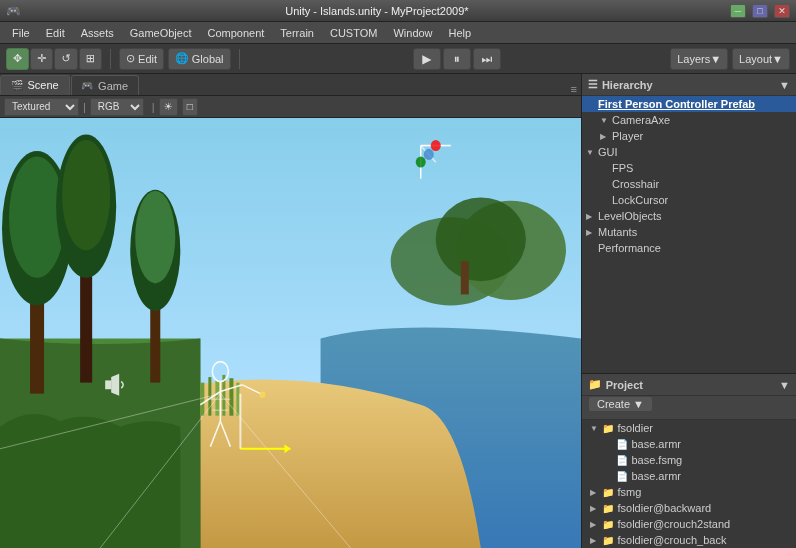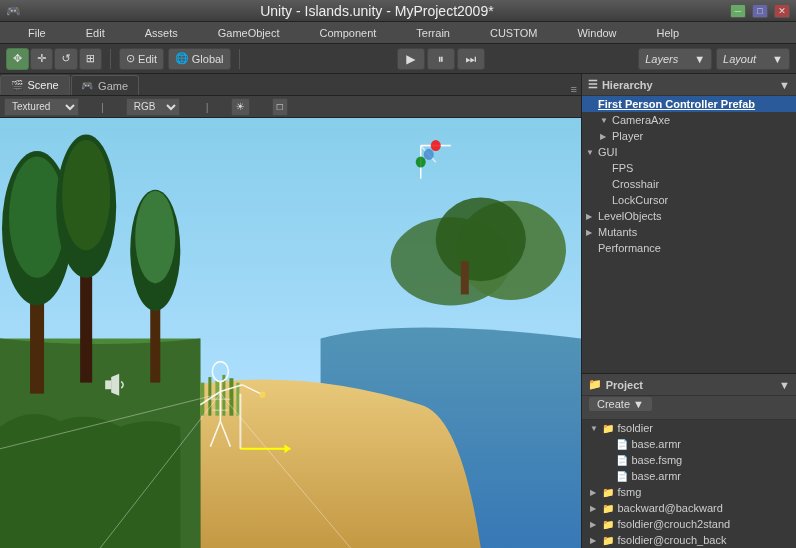--- a/index.html
+++ b/index.html
@@ -7,35 +7,34 @@
 
     
     #titlebar {
       background: linear-gradient(to bottom, #5a5a5a, #3d3d3d);
       height: 22px;
       display: flex;
       align-items: center;
       padding: 0 6px;
       border-bottom: 1px solid #222;
     }
-    #titlebar .title { flex: 1; text-align: center; font-size: 14px; color: #eee; }
+    #titlebar .title { flex: 1; text-align: center; font-size: 11px; color: #eee; }
     .win-btn { width: 16px; height: 14px; border-radius: 2px; border: 1px solid #555; margin-left: 3px; display: inline-flex; align-items: center; justify-content: center; font-size: 9px; cursor: pointer; }
     .win-btn.minimize { background: #6a6; }
     .win-btn.maximize { background: #66a; }
     .win-btn.close { background: #a44; }
 
     
     #menubar {
       background: #4a4a4a;
       height: 22px;
       display: flex;
       align-items: center;
-      padding: 0 20px;
+      padding: 0 4px;
       border-bottom: 1px solid #222;
-      gap: 24px;
     }
     #menubar span {
       padding: 2px 8px;
       cursor: pointer;
       font-size: 11px;
       color: #ddd;
     }
 
     
     #toolbar {
@@ -71,22 +70,21 @@
       cursor: pointer; color: #ddd; font-size: 12px;
     }
     .layers-dropdown {
       background: #555;
       border: 1px solid #444;
       border-radius: 3px;
       padding: 1px 6px;
       height: 22px;
       display: flex; align-items: center;
       cursor: pointer; color: #ddd; font-size: 11px;
-      gap: 16px;
-      font-style: italic;
+      gap: 0;
     }
     .toolbar-right { margin-left: auto; display: flex; gap: 4px; align-items: center; }
 
     
     #main {
       display: flex;
       height: calc(548px - 22px - 22px - 30px);
     }
 
     
@@ -127,21 +125,21 @@
     .tab-icon { margin-right: 4px; font-size: 10px; }
 
     
     #scene-options {
       background: #404040;
       height: 22px;
       display: flex;
       align-items: center;
       padding: 0 4px;
       border-bottom: 1px solid #222;
-      gap: 22px;
+      gap: 4px;
     }
     .opt-select {
       background: #555;
       border: 1px solid #444;
       color: #ddd;
       font-size: 10px;
       padding: 1px 3px;
       height: 18px;
     }
     .opt-btn {
@@ -551,21 +549,21 @@
           <div class="tree-item">
             <span class="tree-indent" style="width: 4px;"></span>
             <span class="tree-arrow">▶</span>
             <span class="file-icon folder-icon">📁</span>
             <span>fsmg</span>
           </div>
           <div class="tree-item">
             <span class="tree-indent" style="width: 4px;"></span>
             <span class="tree-arrow">▶</span>
             <span class="file-icon folder-icon">📁</span>
-            <span>backward@backward</span>
+            <span>fsoldier@backward</span>
           </div>
           <div class="tree-item">
             <span class="tree-indent" style="width: 4px;"></span>
             <span class="tree-arrow">▶</span>
             <span class="file-icon folder-icon">📁</span>
             <span>fsoldier@crouch2stand</span>
           </div>
           <div class="tree-item">
             <span class="tree-indent" style="width: 4px;"></span>
             <span class="tree-arrow">▶</span>

